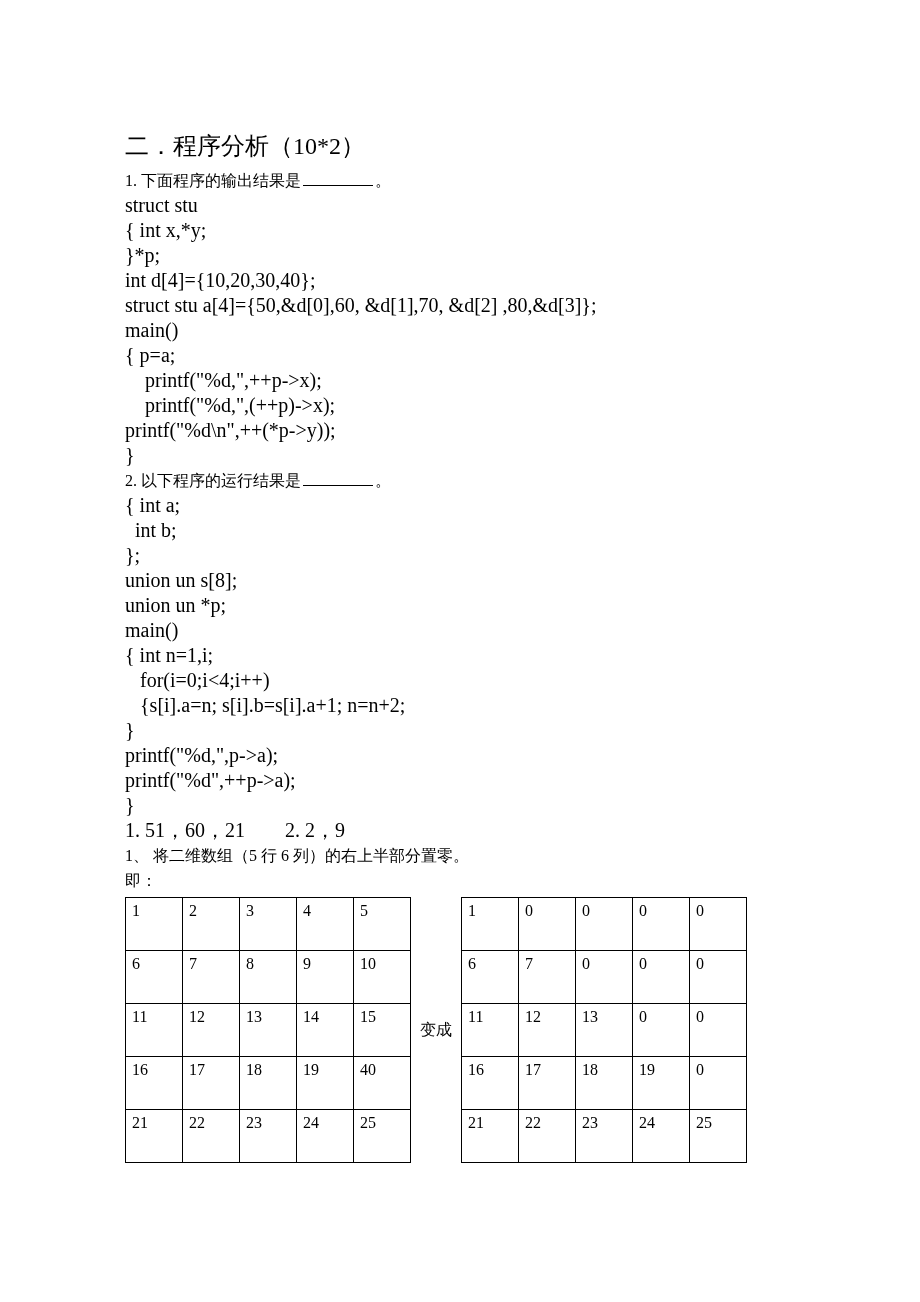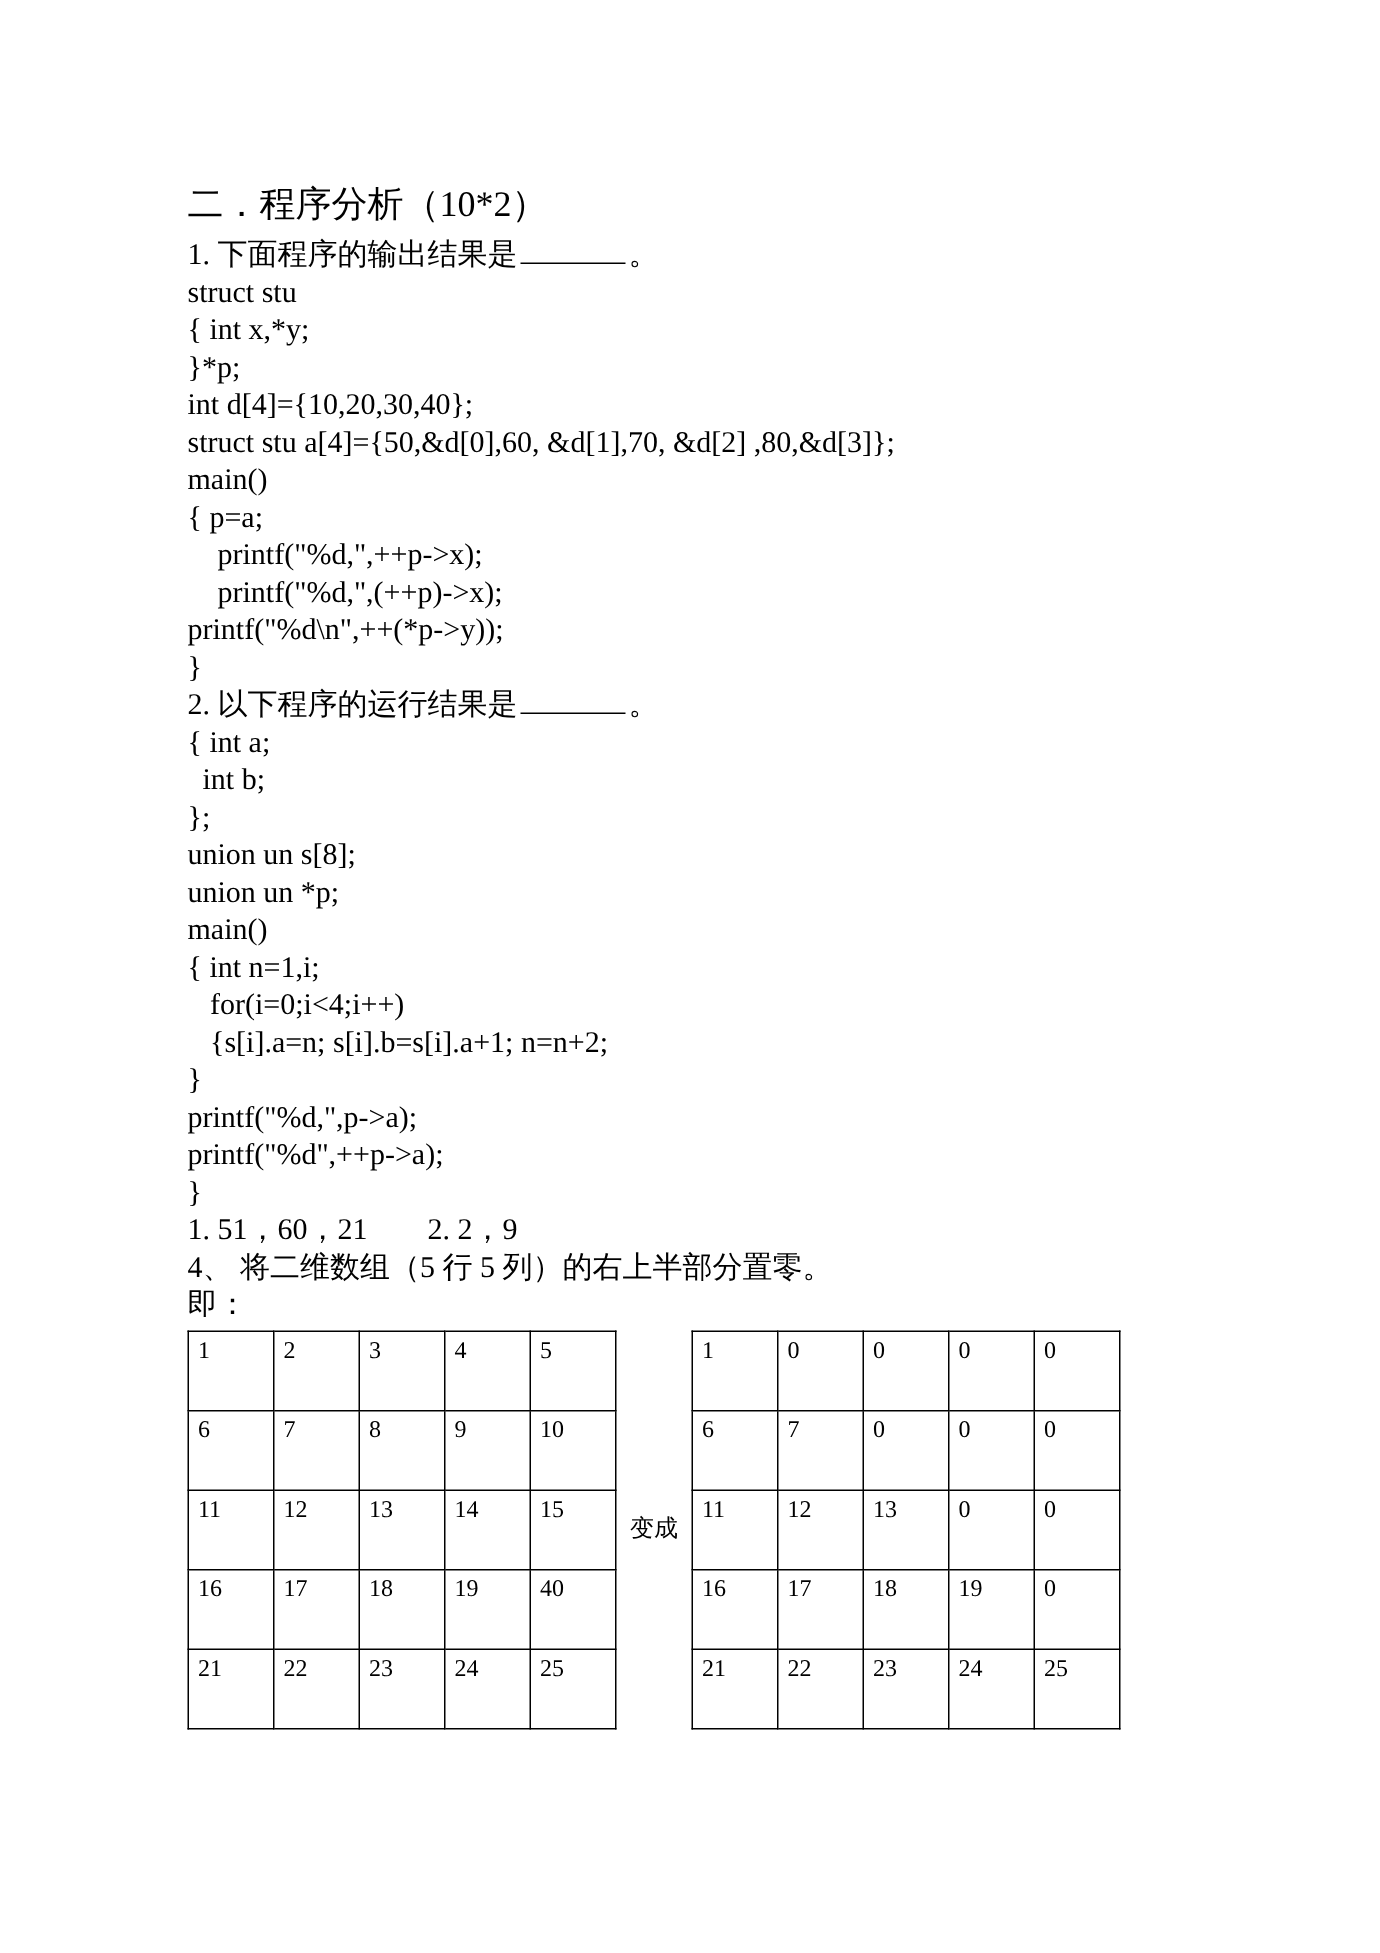--- a/index.html
+++ b/index.html
@@ -10,31 +10,31 @@
     color: #000;
     width: 920px;
   }
   .page {
     padding: 120px 125px 60px 125px;
     box-sizing: border-box;
     width: 920px;
   }
   .h2 {
     font-size: 24px;
-    margin: 0 0 6px 0;
+    margin: 10px 0 6px 0;
     font-weight: normal;
   }
   .line {
     font-size: 20px;
     line-height: 25px;
     white-space: pre;
     font-family: "Times New Roman", "SimSun", serif;
   }
   .para {
-    font-size: 20px;
+    font-size: 16px;
     line-height: 25px;
     font-family: "Times New Roman", "SimSun", serif;
   }
   .tables-wrap {
     display: flex;
     align-items: stretch;
     margin-top: 4px;
   }
   table {
     border-collapse: collapse;
@@ -101,21 +101,21 @@
   <div class="line">   for(i=0;i&lt;4;i++)</div>
   <div class="line">   {s[i].a=n; s[i].b=s[i].a+1; n=n+2;</div>
   <div class="line">}</div>
   <div class="line">printf("%d,",p-&gt;a);</div>
   <div class="line">printf("%d",++p-&gt;a);</div>
   <div class="line">}</div>
 
   <div class="line">1. 51，60，21        2. 2，9</div>
 
 
-  <div class="para">4、 将二维数组（5 行 5 列）的右上半部分置零。</div>
+  <div class="para">1、 将二维数组（5 行 6 列）的右上半部分置零。</div>
   <div class="para">即：</div>
 
   <div class="tables-wrap">
     <table>
       <tbody>
           <tr>
         <td>1</td>
         <td>2</td>
         <td>3</td>
         <td>4</td>

